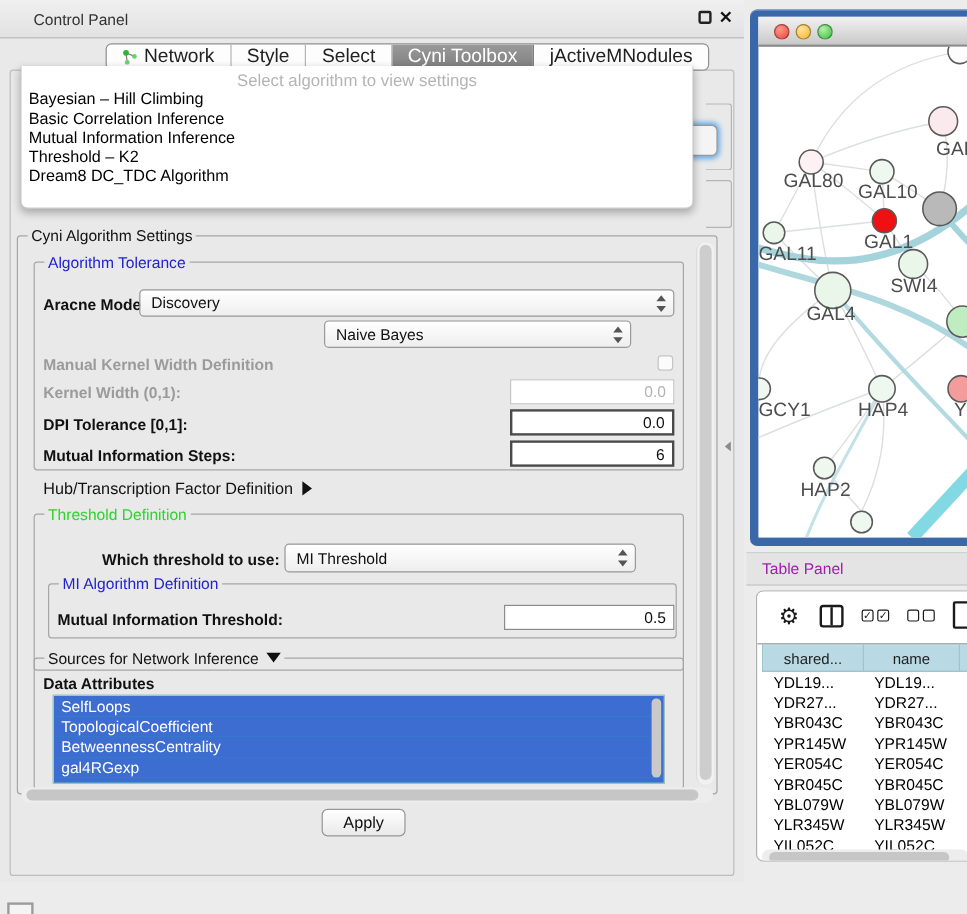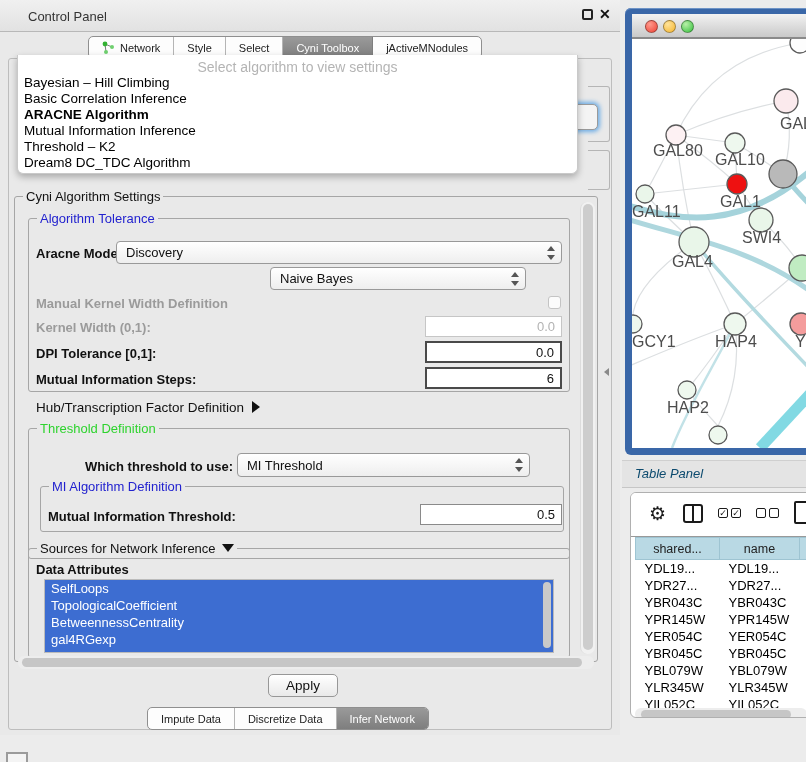--- a/index.html
+++ b/index.html
@@ -9,21 +9,21 @@
 
   
   .cp { left:0; top:0; width:620px; height:735px; background:#e9e9e9; }
   .cp-titlebar { left:0; top:0; width:620px; height:32px; background:linear-gradient(#f0f0f0,#e2e2e2); border-bottom:1px solid #b8b8b8; }
   .cp-title { left:28px; top:9px; font-size:13px; color:#333; }
   .cp-float { left:582px; top:9px; width:11px; height:11px; border:2px solid #222; border-radius:2px; }
   .cp-close { left:599px; top:6px; font-size:14px; font-weight:bold; color:#111; }
 
   
   .seg { display:flex; background:#fdfdfd; border:1px solid #8f8f8f; border-radius:5px; overflow:hidden; height:23px; }
-  .seg .tab { display:flex; align-items:center; justify-content:center; padding:0 13px; font-size:11px; color:#222; border-right:1px solid #b5b5b5; cursor:default; white-space:nowrap; }
+  .seg .tab { display:flex; align-items:center; justify-content:center; padding:0 13px; font-size:16px; color:#222; border-right:1px solid #b5b5b5; cursor:default; white-space:nowrap; }
   .seg .tab:last-child { border-right:none; }
   .seg .tab.sel { background:linear-gradient(#9a9a9a,#7e7e7e); color:#fff; border-right-color:#7e7e7e; }
   .top-tabs { left:88px; top:36px; }
   .bottom-tabs { left:147px; top:707px; }
 
   .net-icon { width:13px; height:13px; margin-right:5px; }
 
   
   .cp-body { left:8px; top:58px; width:604px; height:672px; background:#e9e9e9; border:1px solid #bdbdbd; border-radius:3px; }
 
@@ -85,21 +85,21 @@
   .net-inner { position:absolute; left:7px; top:6px; width:174px; height:434px; background:#fff; }
   .net-titlebar { position:absolute; left:0; top:0; width:100%; height:25px; background:linear-gradient(#f2f2f2,#c9c9c9); border-bottom:2px solid #8a8a8a; }
   .tl { position:absolute; top:6px; width:13px; height:13px; border-radius:50%; border:1px solid rgba(0,0,0,.35); }
   .tl.red { left:13px; background:radial-gradient(circle at 35% 30%, #ff9a8d, #ee4335); }
   .tl.yellow { left:31px; background:radial-gradient(circle at 35% 30%, #ffe39a, #f5b52e); }
   .tl.green { left:49px; background:radial-gradient(circle at 35% 30%, #b8f0a8, #35c03c); }
   .net-canvas { position:absolute; left:0; top:25px; width:174px; height:409px; }
 
   
   .tp-header { left:622px; top:460px; width:184px; height:28px; background:#e4e4e4; border-top:1px solid #cfcfcf; border-bottom:1px solid #c6c6c6; }
-  .tp-title { left:635px; top:466px; font-size:13px; color:#0c4a6e;font-style:italic; }
+  .tp-title { left:635px; top:466px; font-size:13px; color:#a21caf; }
   .tp { left:630px; top:492px; width:180px; height:226px; background:#fff; border:1px solid #b0b0b0; border-radius:6px 0 0 6px; overflow:hidden; }
   .tp-toolbar { position:absolute; left:0; top:0; width:100%; height:44px; background:#fff; border-bottom:1px solid #999; }
   .gear { font-size:19px; color:#1a1a1a; position:absolute; left:18px; top:9px; }
   .split-icon { position:absolute; left:52px; top:11px; width:20px; height:19px; border:2px solid #1a1a1a; border-radius:3px; }
   .split-icon:after { content:""; position:absolute; left:7px; top:0; width:2px; height:15px; background:#1a1a1a; }
   .cb2 { position:absolute; top:15px; display:flex; gap:3px; }
   .cb2 .bx { width:10px; height:10px; border:1.6px solid #1a1a1a; border-radius:2px; font-size:9px; line-height:8px; color:#1a1a1a; text-align:center; }
   .doc-icon { position:absolute; left:163px; top:8px; width:18px; height:23px; border:2px solid #1a1a1a; border-radius:2px; }
 
   table.tbl { border-collapse:collapse; position:absolute; left:4px; top:44px; width:200px; table-layout:fixed; }
@@ -208,37 +208,25 @@
     <div class="attr-item"></div>
     <div class="attr-scroll"></div>
   </div>
 
   <div class="hscroll" style="left:18px; top:656px; width:576px; height:13px;">
     <div class="thumb" style="left:4px; width:560px;"></div>
   </div>
 
   <div class="apply-btn">Apply</div>
 
-  <div class="abs seg bottom-tabs">
-    <div class="tab">
-        <span>Impute Data</span>
-      </div>
-    <div class="tab">
-        <span>Discretize Data</span>
-      </div>
-    <div class="tab sel">
-        <span>Infer Network</span>
-      </div>
-  </div>
 
   <div class="abs popup">
     <div class="popup-prompt">Select algorithm to view settings</div>
     <div class="popup-item">Bayesian – Hill Climbing</div>
     <div class="popup-item">Basic Correlation Inference</div>
-    <div class="popup-item bold">ARACNE Algorithm</div>
     <div class="popup-item">Mutual Information Inference</div>
     <div class="popup-item">Threshold – K2</div>
     <div class="popup-item">Dream8 DC_TDC Algorithm</div>
   </div>
 </section>
 
 <div class="abs divider-arrow"></div>
 
 <section class="abs netwin">
   <div class="net-inner">

